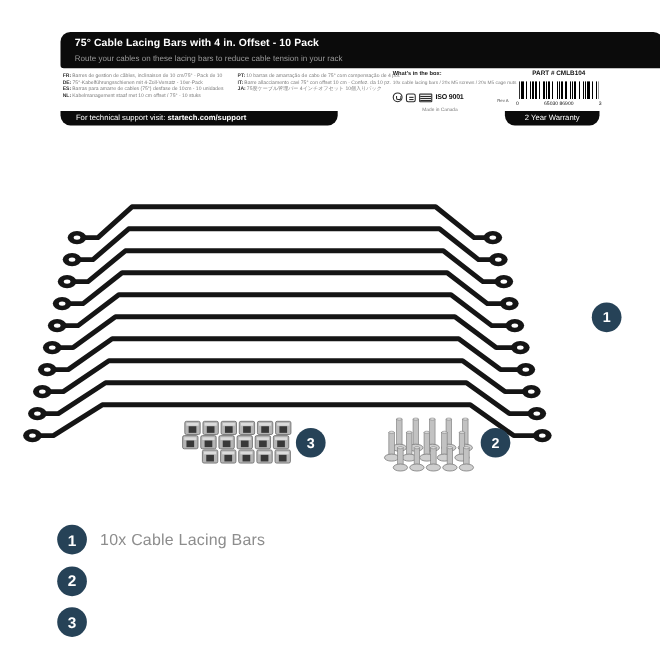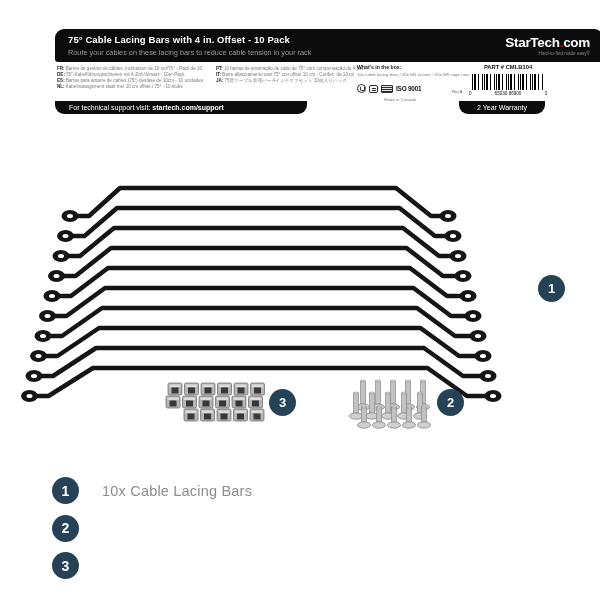--- a/index.html
+++ b/index.html
@@ -66,35 +66,31 @@
   .callout{position:absolute;width:27px;height:27px;border-radius:50%;background:#264257;color:#fff;
            font-size:13px;font-weight:bold;display:flex;align-items:center;justify-content:center;}
   .callout-1{left:538px;top:275px;}
   .callout-2{left:437px;top:389px;}
   .callout-3{left:269px;top:389px;}
 
   .legend{position:absolute;left:52px;top:477px;}
   .legend-row{display:flex;align-items:center;margin-bottom:10.5px;}
   .legend-num{width:27px;height:27px;border-radius:50%;background:#264257;color:#fff;font-size:14px;
               font-weight:bold;display:flex;align-items:center;justify-content:center;flex:0 0 27px;}
-  .legend-label{margin-left:23px;font-size:14.5px;color:#8d8d8d;letter-spacing:.2px;}
+  .legend-label{margin-left:12px;font-size:14.5px;color:#8d8d8d;letter-spacing:.2px;}
 </style>
 </head>
 <body>
 
 <div class="sheet">
 
   <div class="header">
     <div class="header-left">
       <div class="title">75° Cable Lacing Bars with 4 in. Offset - 10 Pack</div>
       <div class="subtitle">Route your cables on these lacing bars to reduce cable tension in your rack</div>
-    </div>
-    <div class="header-right">
-      <div class="brand"><span>StarTech</span><span class="dot">.</span><span>com</span></div>
-      <div class="tagline">Hard-to-find made easy®</div>
     </div>
   </div>
 
   <div class="lang-col lang-col1">
     <div class="lang-row"><span class="lang-code">FR:</span><span>Barres de gestion de câbles, inclinaison de 10 cm/75° - Pack de 10</span></div>
     <div class="lang-row"><span class="lang-code">DE:</span><span>75°-Kabelführungsschienen mit 4-Zoll-Versatz - 10er-Pack</span></div>
     <div class="lang-row"><span class="lang-code">ES:</span><span>Barras para amarre de cables (75°) desfase de 10cm - 10 unidades</span></div>
     <div class="lang-row"><span class="lang-code">NL:</span><span>Kabelmanagement staaf met 10 cm offset / 75° - 10 stuks</span></div>
   </div>
 

